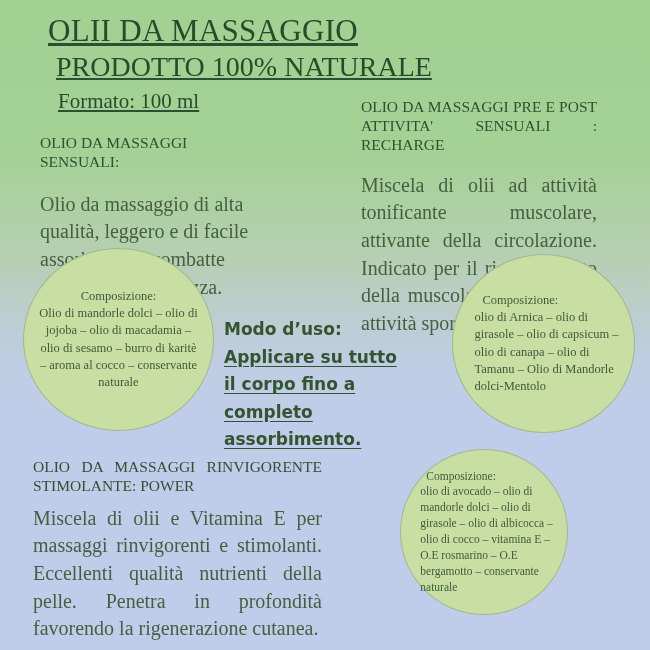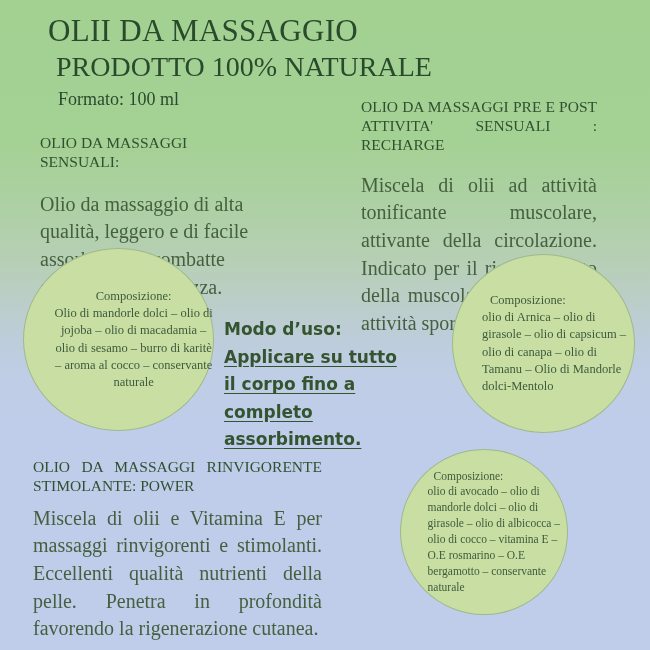--- a/index.html
+++ b/index.html
@@ -27,39 +27,40 @@
     color: #2f4f34;
     -webkit-font-smoothing: antialiased;
   }
 
   
   .title-block {
     position: absolute;
     left: 48px;
     top: 14px;
     width: 420px;
+    text-decoration: underline;
   }
   .title-main {
     font-size: 31px;
     line-height: 1.08;
     letter-spacing: 0.3px;
     color: #2a4a2c;
     font-weight: normal;
     margin: 0;
     white-space: nowrap;
   }
   .title-sub {
     font-size: 28px;
     line-height: 1.15;
     margin: 4px 0 0 8px;
     color: #2a4a2c;
     white-space: nowrap;
   }
   .title-format {
-    font-size: 18px;
+    font-size: 21px;
     line-height: 1.15;
     margin: 5px 0 0 10px;
     color: #2a4a2c;
     white-space: nowrap;
   }
 
   
   .sect-head {
     color: #30502f;
     font-size: 15.5px;
@@ -111,21 +112,21 @@
 
   
   .circle {
     position: absolute;
     border-radius: 50%;
     background: #c9deA3;
     border: 1px solid #9fb98a;
     box-sizing: border-box;
     display: flex;
     align-items: center;
-    justify-content: flex-end;
+    justify-content: center;
     color: #3d5a3c;
   }
   .circle .inner {
     width: 84%;
     font-size: 12.5px;
     line-height: 1.38;
   }
   .circle .comp-title { display: block; }
 
   #circle-sensuali {

